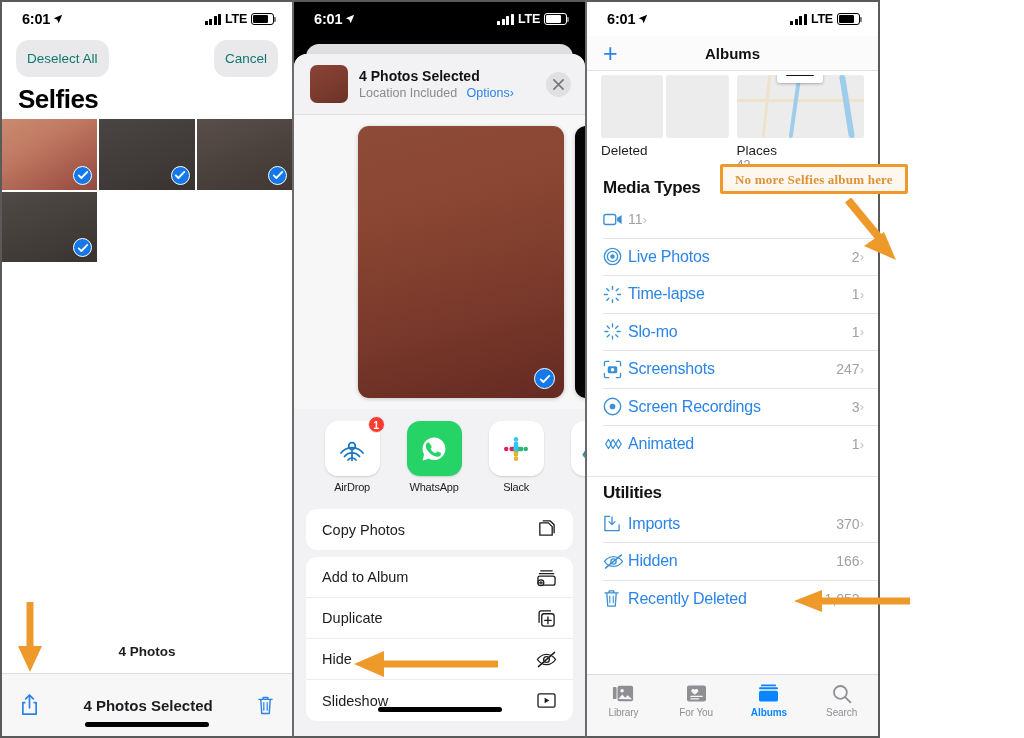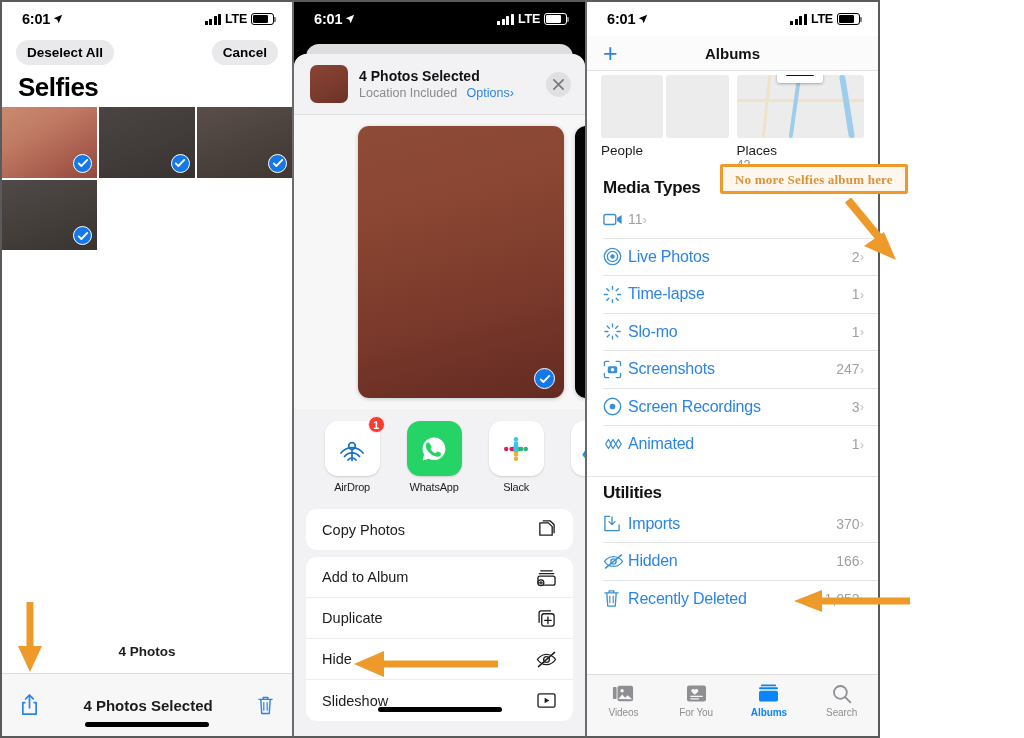--- a/index.html
+++ b/index.html
@@ -57,22 +57,22 @@
     content:""; position:absolute; right:-3.4px; top:3.2px;
     width:2px; height:4.5px; background: currentColor;
     border-radius: 0 1px 1px 0; opacity:.5;
   }
   .batt i { display:block; height:100%; width:80%; background: currentColor; border-radius:1.3px; }
 
   
   .nav1 { padding: 4px 14px 0 14px; background:#fff; }
   .nav1-row { display:flex; justify-content:space-between; align-items:center; }
   .pill {
-    background:#e9e9ec; color:#000000; font-size:13.5px; font-weight:700;
-    padding:5px 11px; border-radius:13px; white-space:nowrap;
+    background:#e9e9ec; color:#0f766e; font-size:13.5px; font-weight:400;
+    padding:11px 11px; border-radius:13px; white-space:nowrap;
   }
   .bigtitle { font-size:26px; font-weight:bold; color:#000; margin:7px 0 4px 2px; letter-spacing:-0.5px; }
 
   .grid {
     display:grid; grid-template-columns: repeat(3, 1fr);
     gap:2px; padding:0 0 0 0;
   }
   .cell { position:relative; width:100%; padding-top:74%; overflow:hidden; }
   .cell > .img { position:absolute; inset:0; }
   .img.a { background: linear-gradient(150deg,#c98a70 0%,#c07a63 35%,#a65b4b 75%,#8f4a3f 100%); }
@@ -553,21 +553,21 @@
       <div class="plus">+</div>
       <div class="t">Albums</div>
     </div>
 
     <div class="albums-strip">
       <div class="alb">
         <div class="alb-thumbs">
             <div></div>
             <div></div>
           </div>
-        <div class="alb-name">People</div>
+        <div class="alb-name">Deleted</div>
         <div class="alb-ct"></div>
       </div>
       <div class="alb places">
         <div class="alb-thumbs">
           <div class="map">
             <div class="road" style="left:22%;top:0;width:3px;height:100%;transform:rotate(6deg)"></div>
             <div class="road" style="left:0;top:38%;width:100%;height:3px"></div>
             <div class="river" style="left:44%;top:0;width:4px;height:100%;border-radius:2px;transform:skewX(-8deg)"></div>
             <div class="river" style="left:84%;top:0;width:6px;height:100%;border-radius:3px;transform:skewX(9deg)"></div>
             <div class="pin"></div>
@@ -720,21 +720,21 @@
     <div class="tabbar">
       <div class="tab">
         <div class="ti">
           <svg width="22" height="19" viewBox="0 0 24 20">
               <rect x="1" y="3" width="4" height="13" rx="1" fill="currentColor"></rect>
               <rect x="6" y="1.5" width="17" height="17" rx="2.2" fill="currentColor"></rect>
               <circle cx="11" cy="7" r="1.9" fill="#f7f7f8"></circle>
               <path d="M7 16l4.2-5 3.2 3.6L17 12l5 4.2z" fill="#f7f7f8"></path>
             </svg>
         </div>
-        <div class="tl">Videos</div>
+        <div class="tl">Library</div>
       </div>
       <div class="tab">
         <div class="ti">
           <svg width="21" height="19" viewBox="0 0 22 20">
               <rect x="1" y="1.5" width="20" height="17" rx="2.2" fill="currentColor"></rect>
               <path d="M7.5 5.2c1 0 1.7.8 1.7.8s.7-.8 1.7-.8c1.2 0 2 .9 2 2 0 1.8-3.7 4-3.7 4s-3.7-2.2-3.7-4c0-1.1.8-2 2-2z" fill="#f7f7f8"></path>
               <path d="M5 13h12M5 15.6h8" stroke="#f7f7f8" stroke-width="1.3" stroke-linecap="round"></path>
             </svg>
         </div>
         <div class="tl">For You</div>

